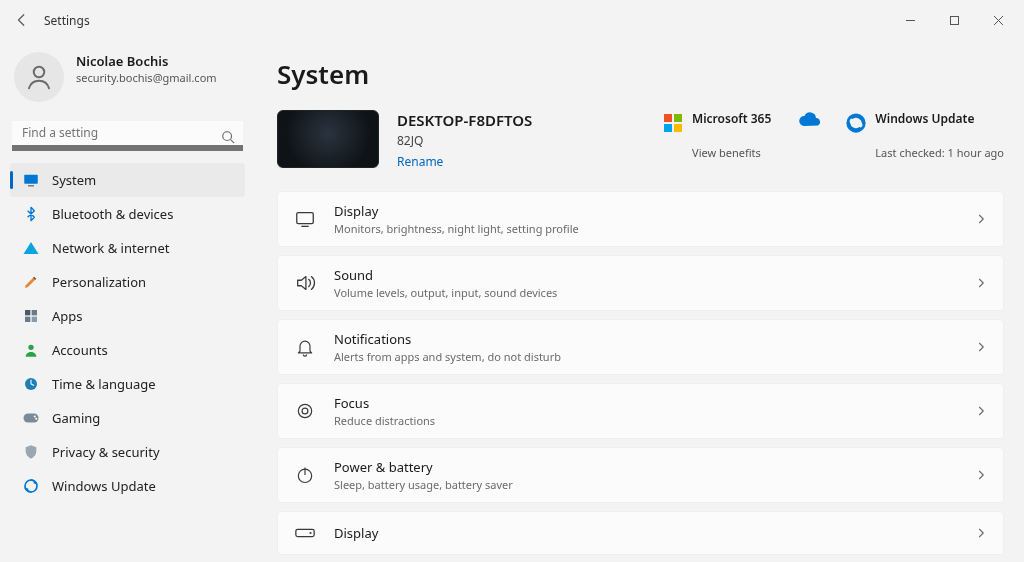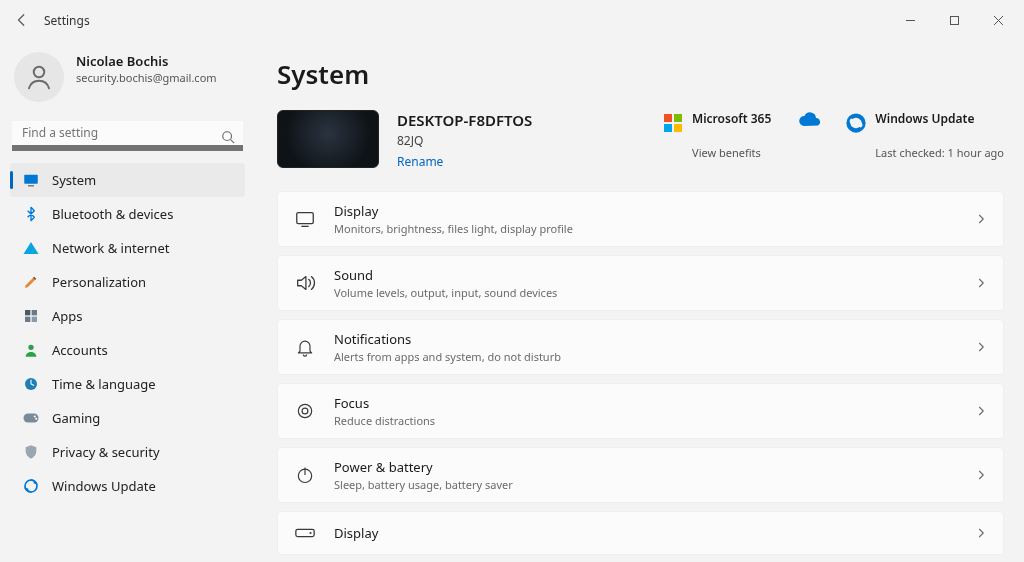--- a/index.html
+++ b/index.html
@@ -237,21 +237,21 @@
     <div class="cards">
       <div class="card">
         <span class="cico">
             <svg width="22" height="22" viewBox="0 0 24 24">
               <rect x="3" y="5" width="18" height="12" rx="1.5" stroke="currentColor" stroke-width="1.4" fill="none"></rect>
               <line x1="8" y1="20" x2="16" y2="20" stroke="currentColor" stroke-width="1.4"></line>
             </svg>
           </span>
         <div class="cbody">
             <div class="ctitle">Display</div>
-            <div class="csub">Monitors, brightness, files light, display profile</div>
+            <div class="csub">Monitors, brightness, night light, setting profile</div>
           </div>
         <span class="chevron"><svg width="12" height="12" viewBox="0 0 16 16">
               <path d="M6 3l5 5-5 5" stroke="currentColor" stroke-width="1.5" fill="none" stroke-linecap="round"></path>
             </svg></span>
       </div>
       <div class="card">
         <span class="cico">
             <svg width="22" height="22" viewBox="0 0 24 24">
               <path d="M4 9v6h4l5 4V5L8 9z" stroke="currentColor" stroke-width="1.4" fill="none" stroke-linejoin="round"></path>
               <path d="M16 8a5 5 0 0 1 0 8M19 5a9 9 0 0 1 0 14" stroke="currentColor" stroke-width="1.4" fill="none" stroke-linecap="round"></path>

